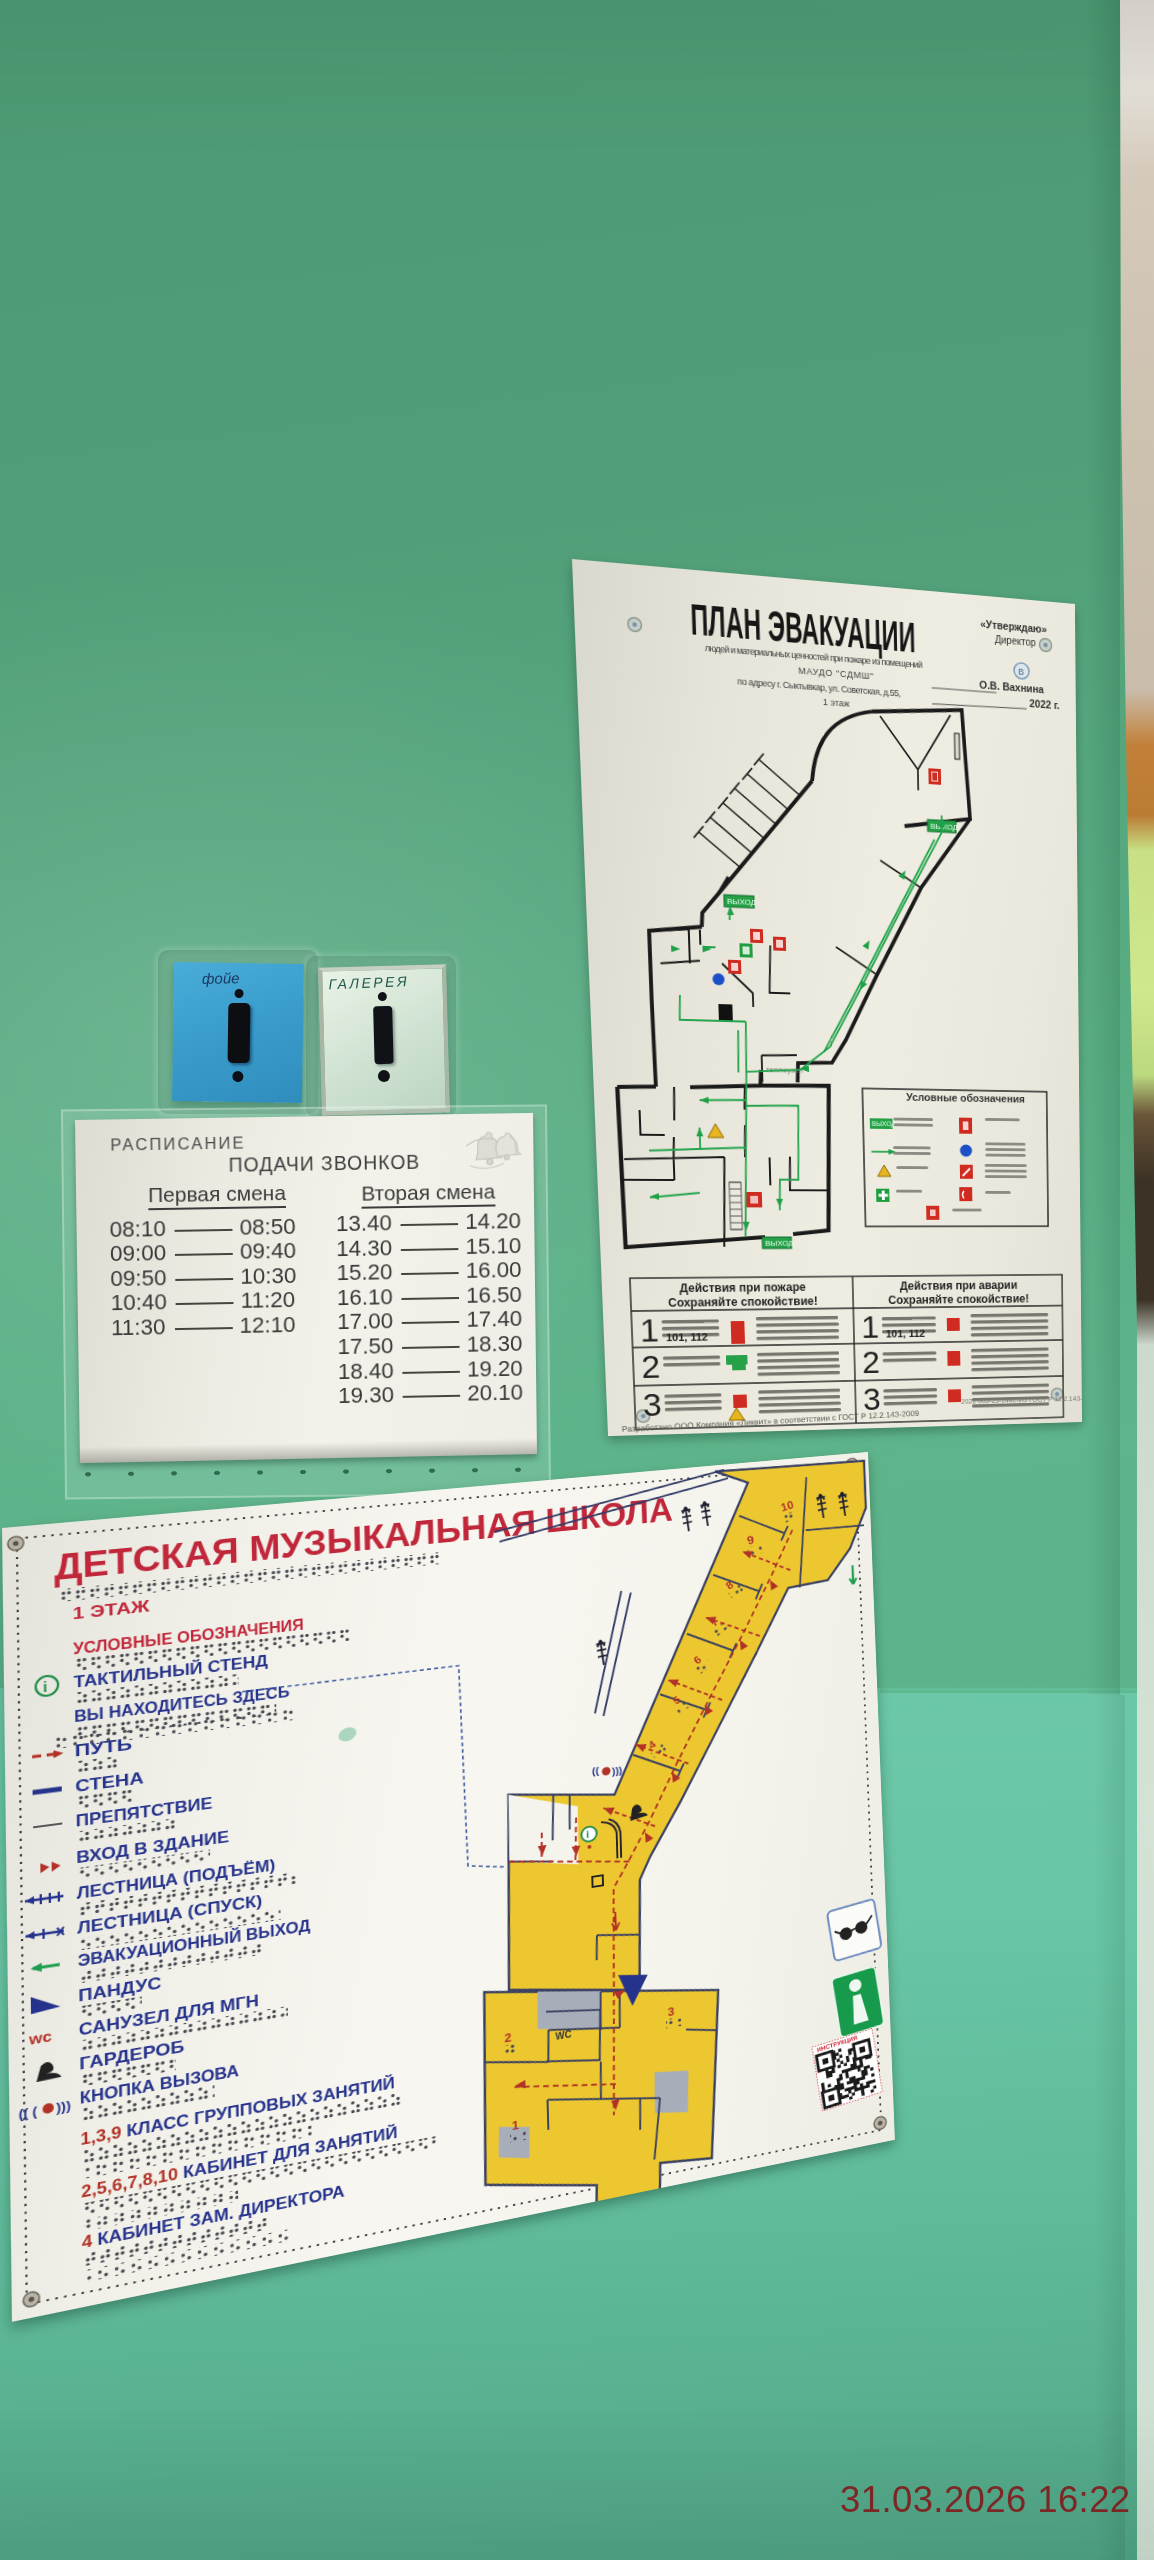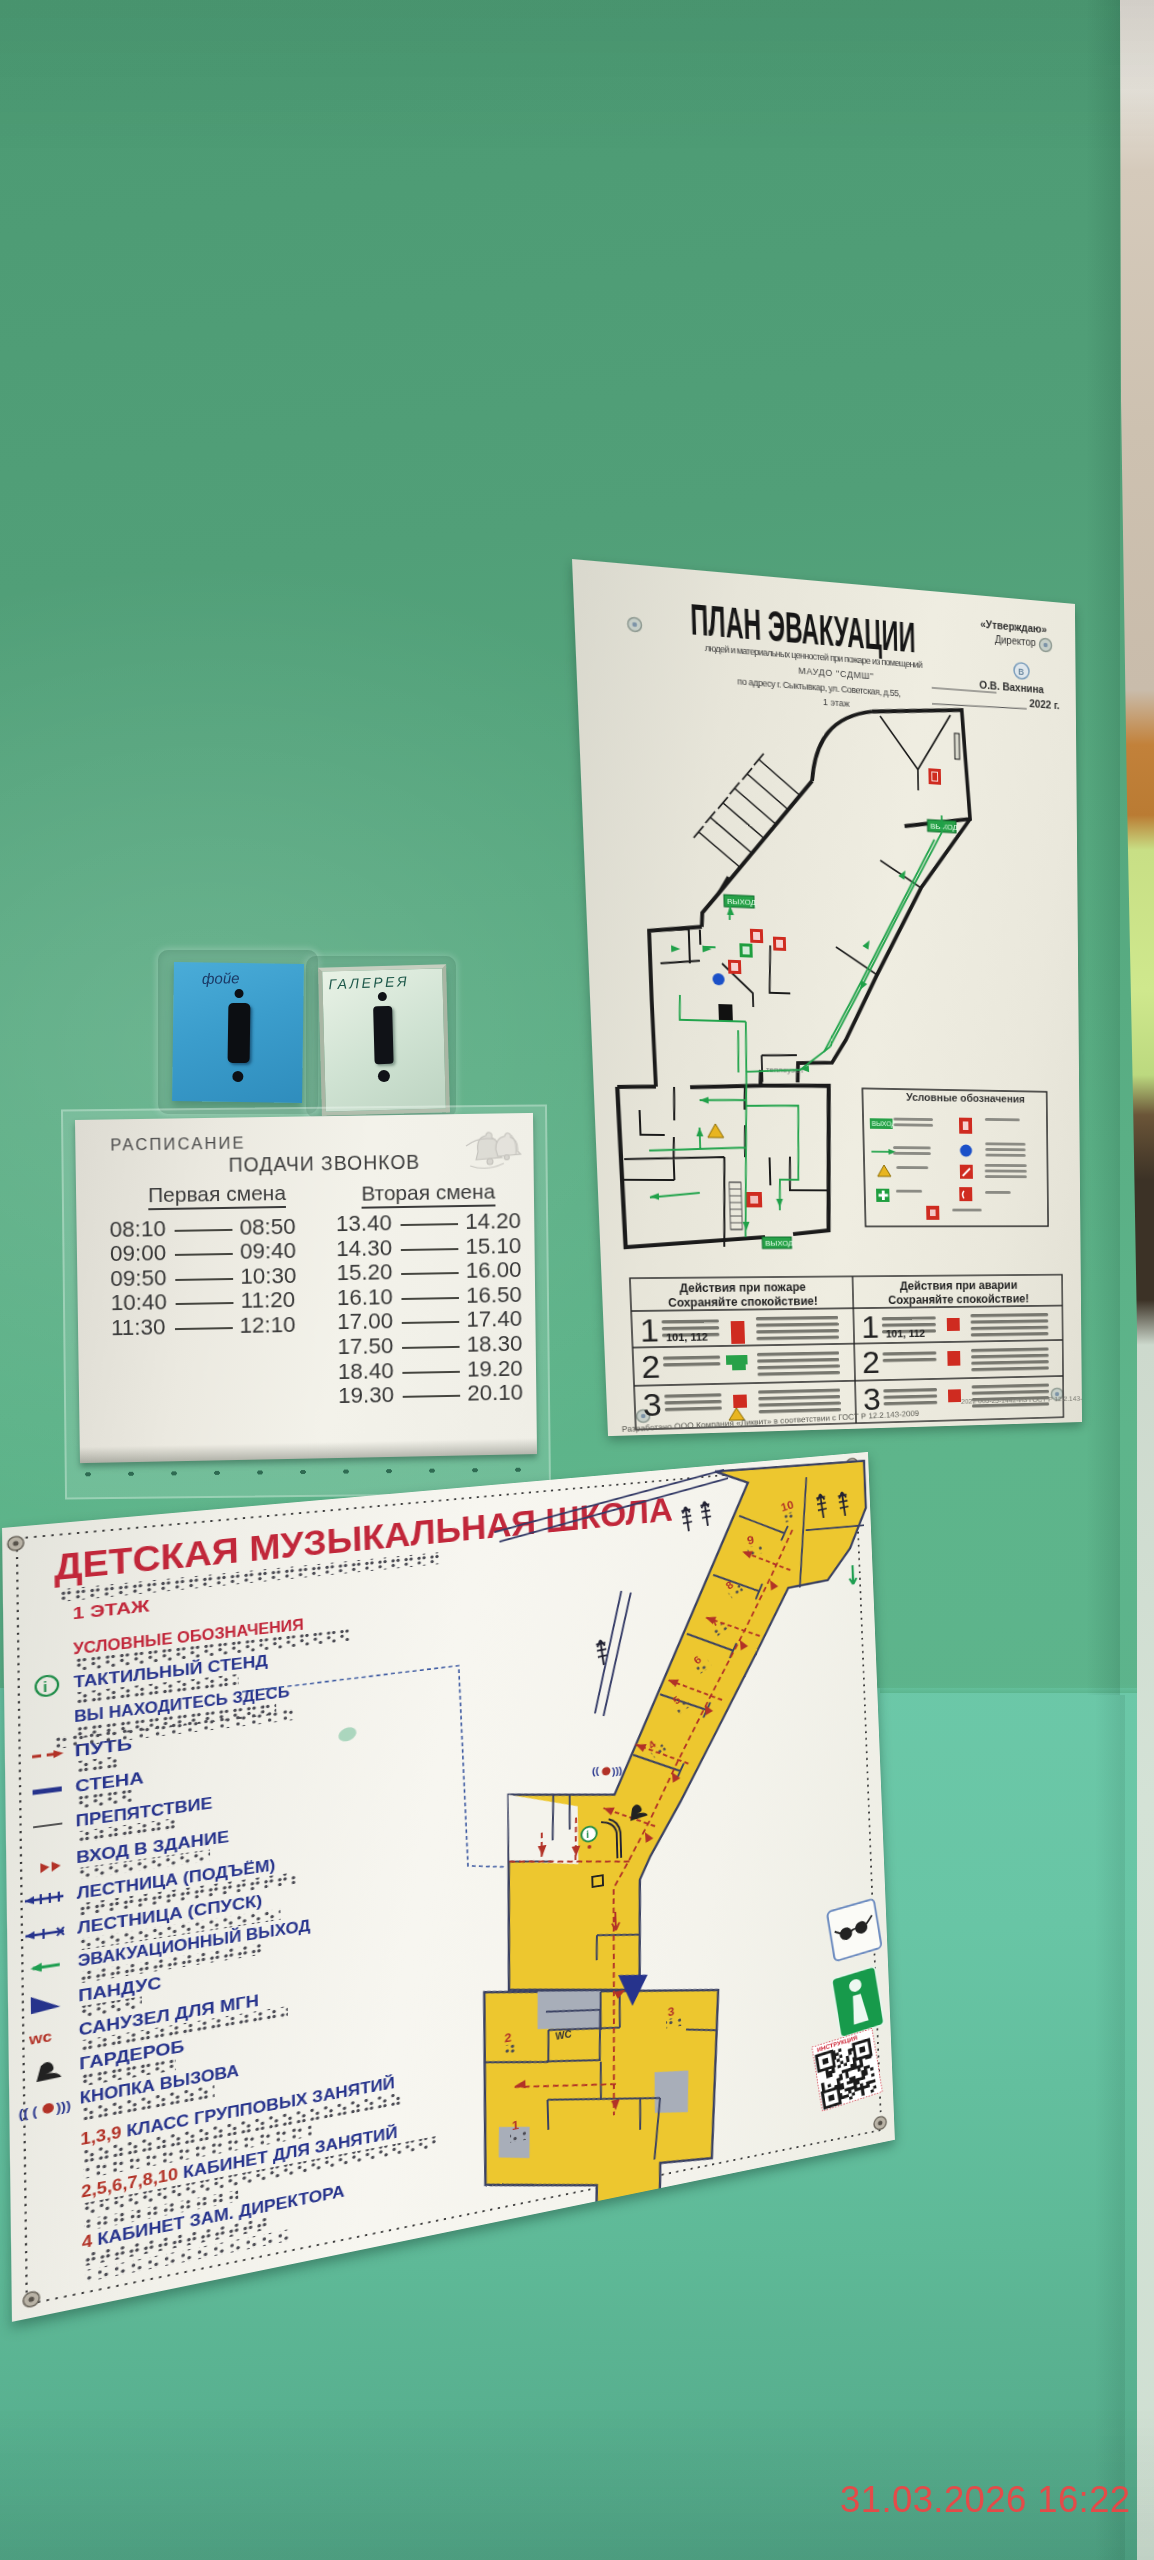--- a/index.html
+++ b/index.html
@@ -567,13 +567,13 @@
       </g>
 <path d="M574 819 l-4 -8 m4 8 l4 -8 m-4 8 l0 -20" stroke="#1e9e50" stroke-width="2.5" fill="none"></path>
     </svg>
   </div>
 
 <div class="abs" style="left:0;top:0;width:1154px;height:2560px;pointer-events:none;
  background:
   radial-gradient(ellipse 130% 120% at 50% 45%, rgba(0,0,0,0) 62%, rgba(10,40,30,.10) 88%, rgba(10,35,25,.16) 100%),
   linear-gradient(180deg, rgba(0,25,15,.05) 0%, rgba(0,0,0,0) 6%, rgba(0,0,0,0) 94%, rgba(5,30,20,.07) 100%);"></div>
 
-<div class="abs" id="stamp" style="left:840px;top:2479px;white-space:nowrap;color:#ef4444;font-size:36.5px;letter-spacing:0.4px;font-weight:400;opacity:.93;">31.03.2026 16:22</div>
+<div class="abs" id="stamp" style="left:840px;top:2479px;white-space:nowrap;color:#7f1d1d;font-size:36.5px;letter-spacing:0.4px;font-weight:400;opacity:.93;">31.03.2026 16:22</div>
 
 </body></html>

